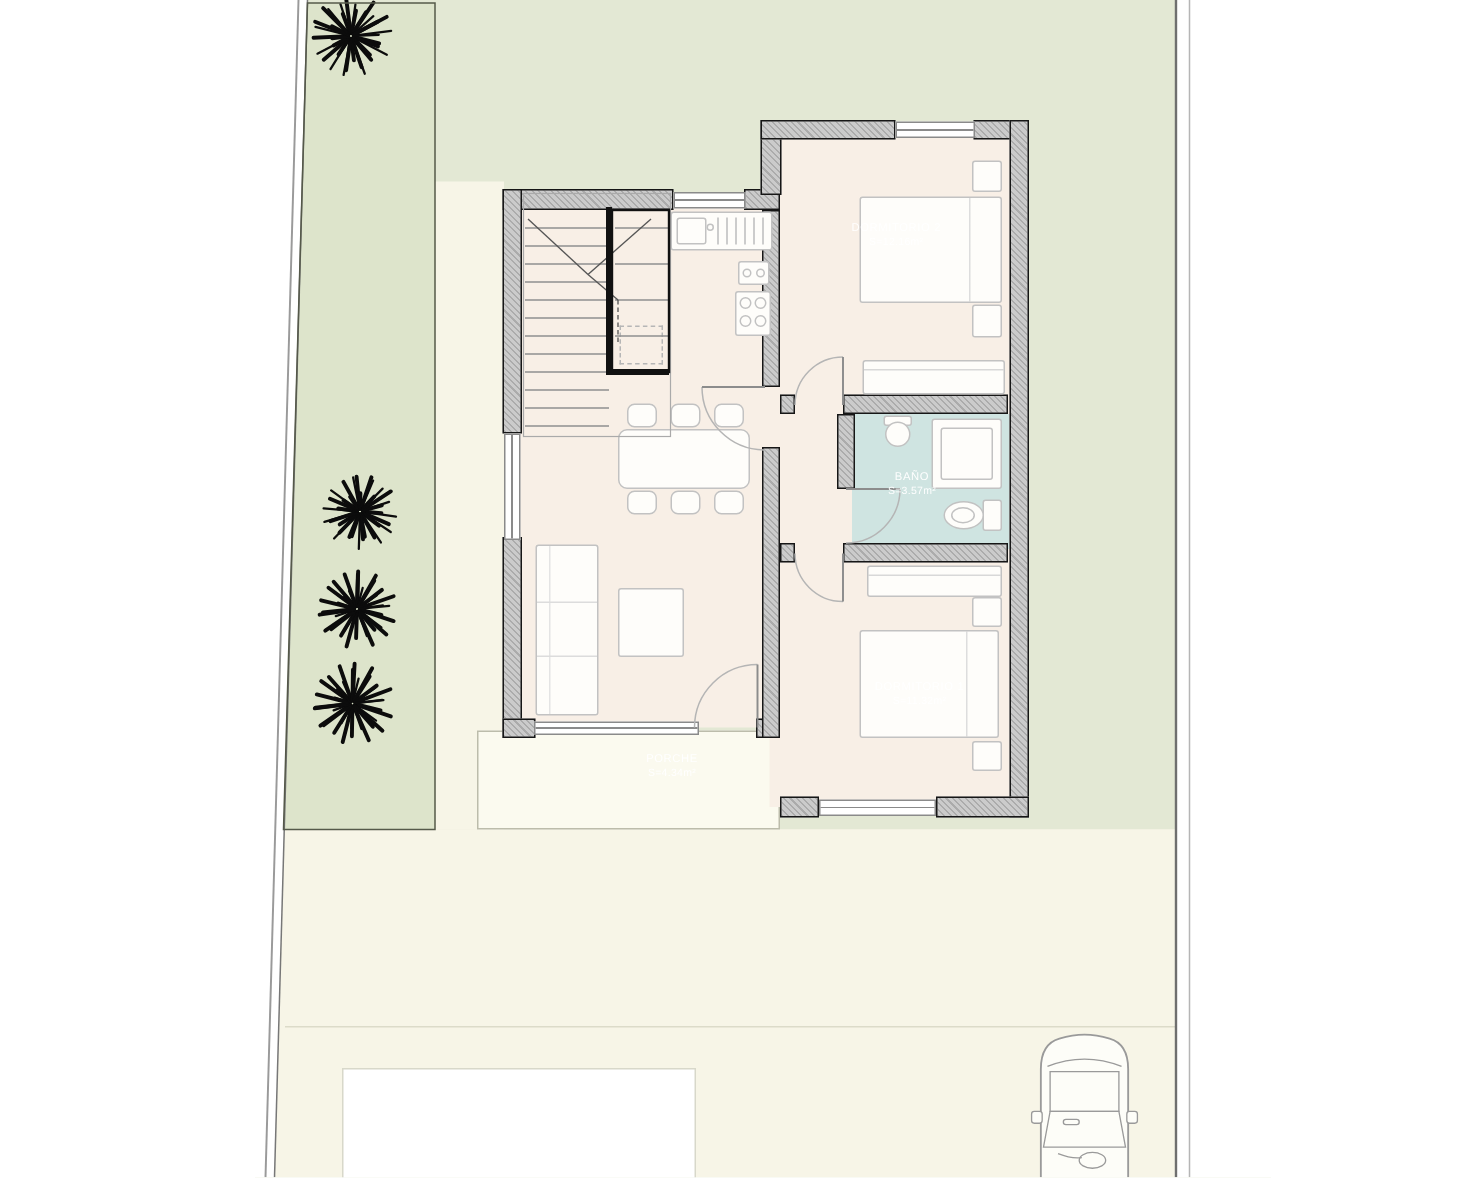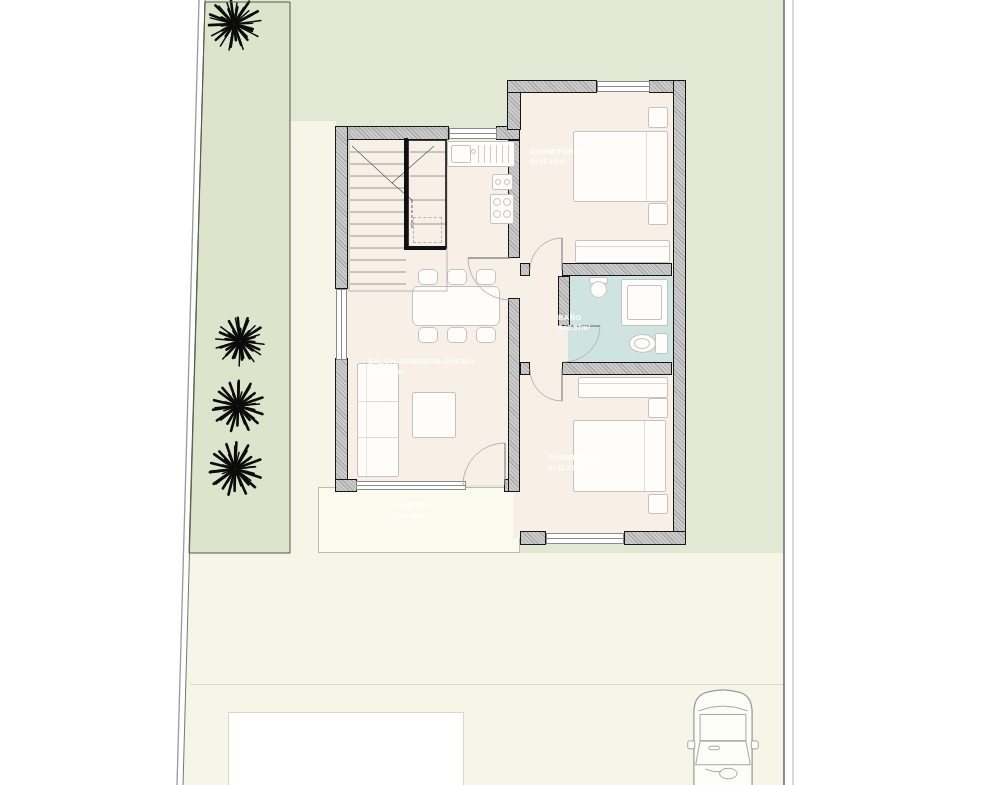--- a/index.html
+++ b/index.html
@@ -34,22 +34,22 @@
       linear-gradient(#e4e4e4,#e4e4e4);
       background-size:100% 1px,100% 1px,1px 100%;
       background-position:0 33%,0 66%,8px 0;background-repeat:no-repeat;}
   .bed{background-image:linear-gradient(#ddd,#ddd);background-size:1px 100%;
       background-position:calc(100% - 20px) 0;background-repeat:no-repeat;}
   .wardrobe{background-image:linear-gradient(#d8d8d8,#d8d8d8);background-size:100% 1px;
       background-position:0 5px;background-repeat:no-repeat;}
   .drainer{position:absolute;background:repeating-linear-gradient(to right,#ccc 0 1px,transparent 1px 6px);}
   .dash{position:absolute;border:1px dashed #b6b6b6;box-sizing:border-box;z-index:5;}
   
-  .rlabel{position:absolute;text-align:left;color:rgba(255,255,255,.97);font-size:7.5px;
-      line-height:10px;letter-spacing:.4px;z-index:7;font-weight:bold;}
+  .rlabel{position:absolute;text-align:center;color:rgba(255,255,255,.97);font-size:7.5px;
+      line-height:10px;letter-spacing:.4px;z-index:7;}
   .rlabel .area{font-size:7px;letter-spacing:.2px;}
   svg.overlay{position:absolute;left:0;top:0;z-index:6;}
   #boundary{z-index:9;}
   .pool{position:absolute;left:228px;top:712px;width:236px;height:76px;background:#fff;
       border:1px solid #d8d8ca;box-sizing:border-box;z-index:3;}
   .drive-line{position:absolute;left:190px;top:684px;width:594px;height:1px;
       background:rgba(150,150,125,.28);z-index:3;}
 </style>
 </head>
 <body>
@@ -186,24 +186,20 @@
     </g>
   </svg>
 
   <div class="rlabel" style="left:530px;top:147px;width:135px">
     <div>DORMITORIO 2</div>
     <div class="area">S=12.16m²</div>
   </div>
   <div class="rlabel" style="left:558px;top:313px;width:100px">
     <div>BAÑO</div>
     <div class="area">S=3.57m²</div>
-  </div>
-  <div class="rlabel" style="left:368px;top:357px;width:160px">
-    <div>SALÓN-COMEDOR-COCINA</div>
-    <div class="area">S=27.53m²</div>
   </div>
   <div class="rlabel" style="left:548px;top:453px;width:130px">
     <div>DORMITORIO 1</div>
     <div class="area">S=11.32m²</div>
   </div>
   <div class="rlabel" style="left:393px;top:501px;width:110px">
     <div>PORCHE</div>
     <div class="area">S=4.34m²</div>
   </div>
 

